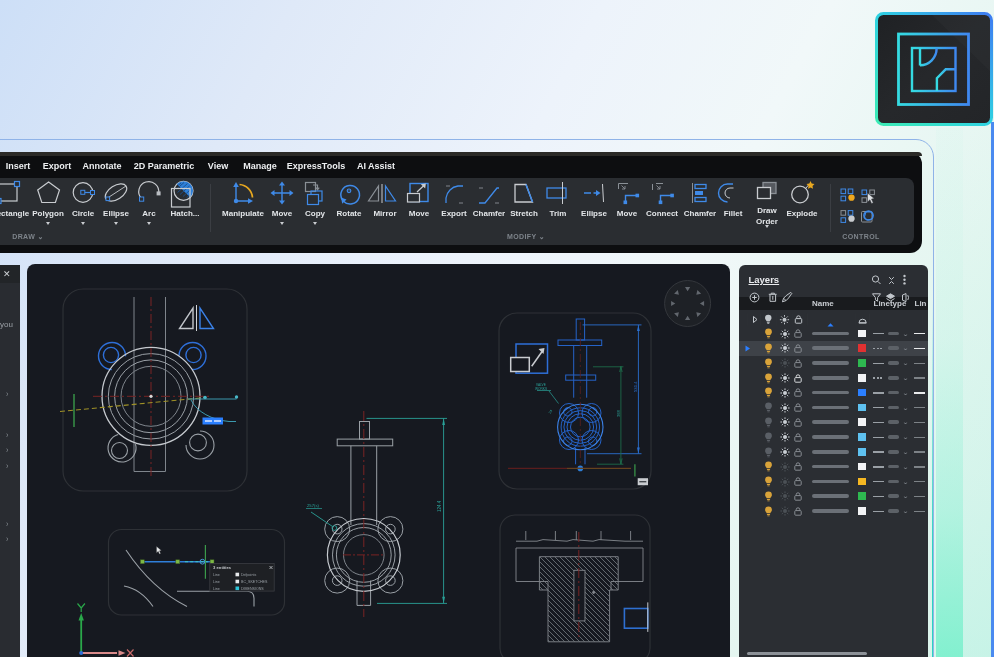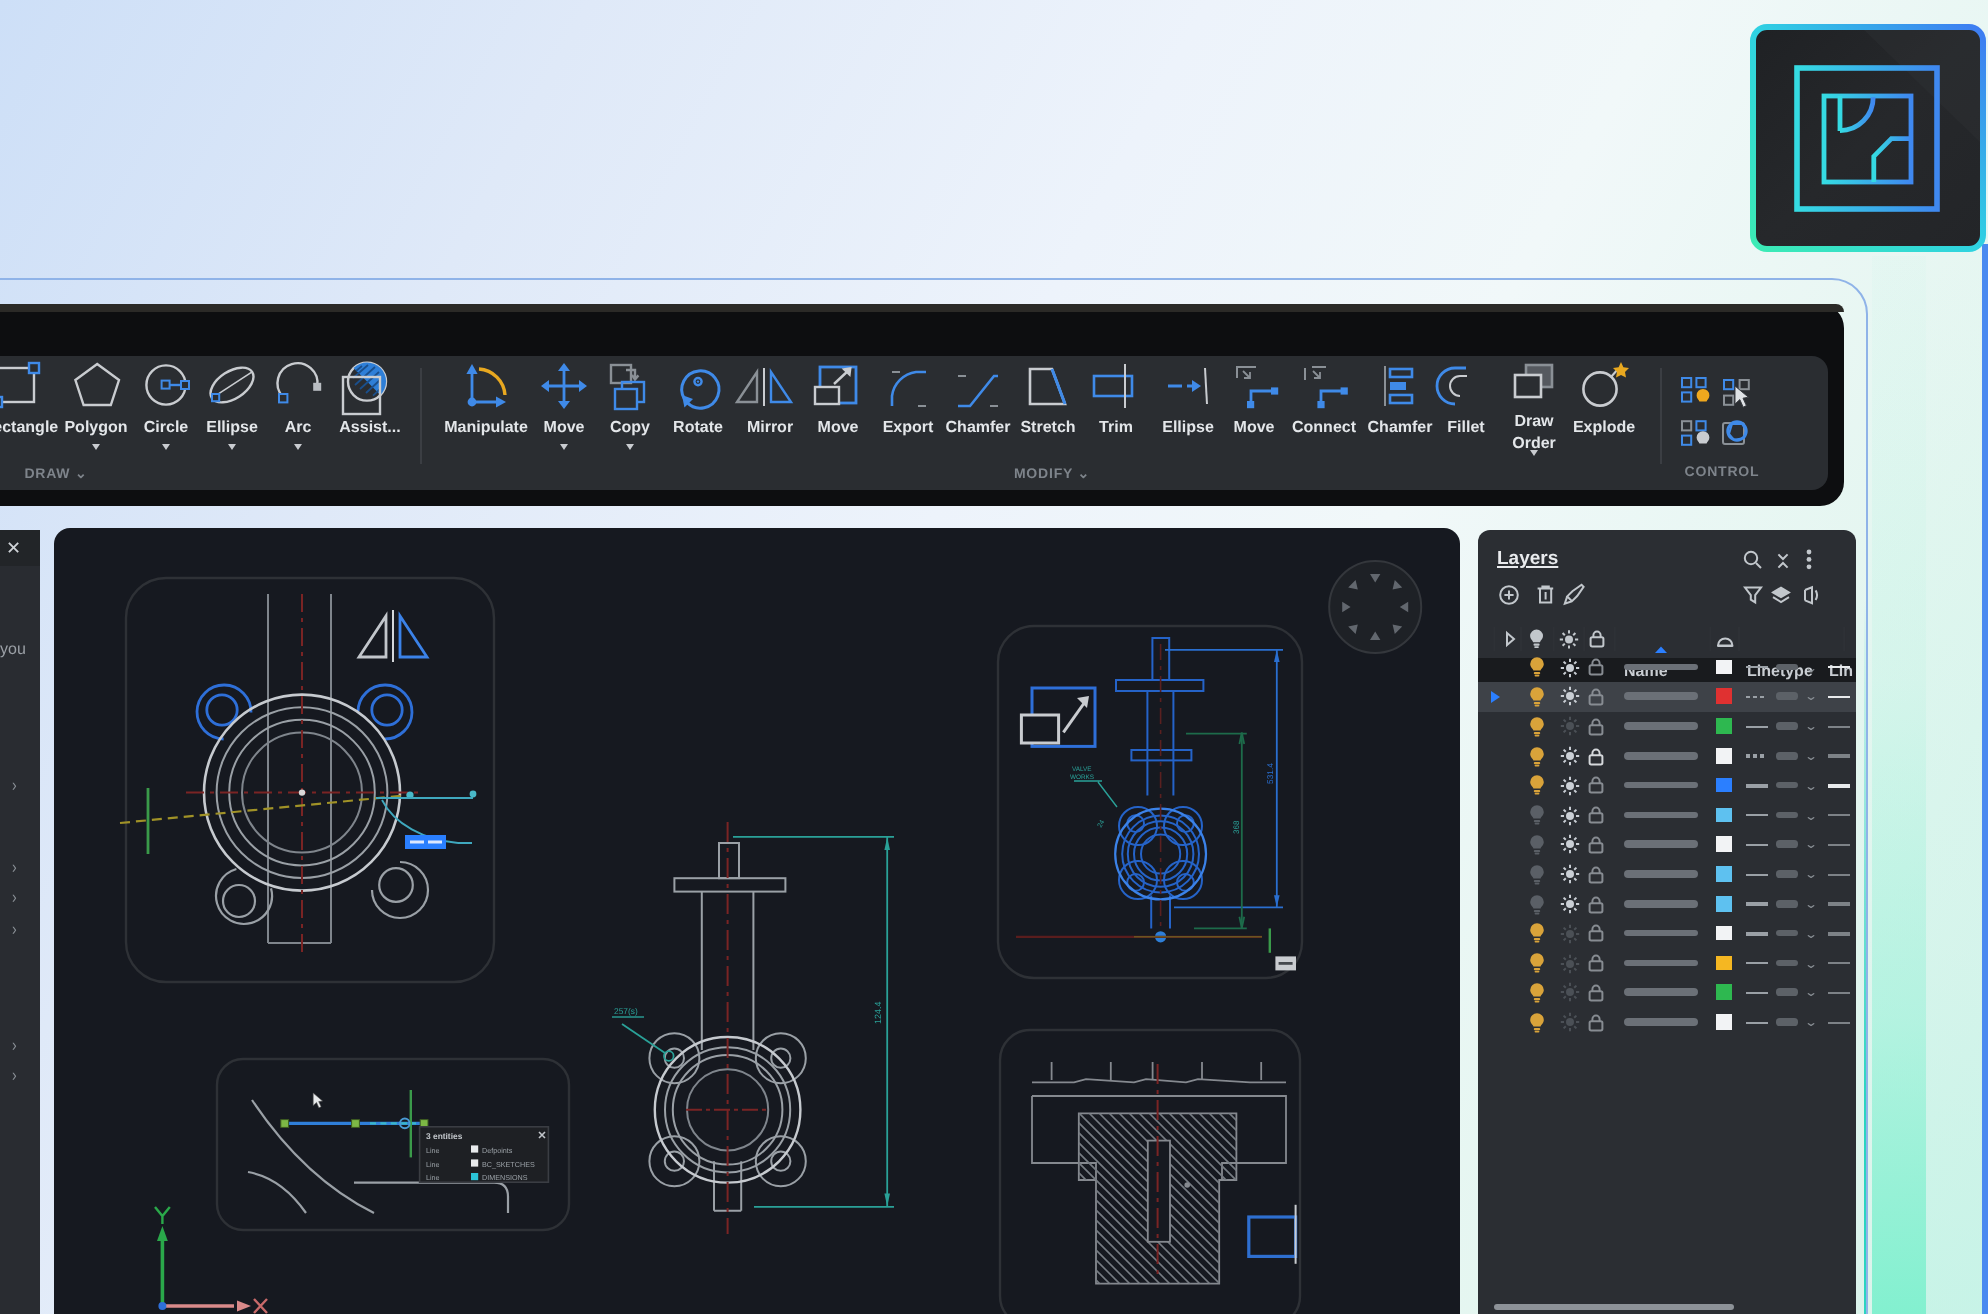--- a/index.html
+++ b/index.html
@@ -36,21 +36,21 @@
   .sidebar .ch{position:absolute;left:6px;font-size:7px;color:#8a9096;transform:scaleY(1.3);}
 
   
   .canvas{position:absolute;left:27px;top:264px;width:703px;height:393px;background:#161920;border-radius:8px 8px 0 0;}
 
   
   .layers{position:absolute;left:738.5px;top:265px;width:189px;height:392px;background:#2b2e33;border-radius:6px 6px 0 0;}
   .layers .title{position:absolute;left:10px;top:9px;font-size:9.5px;font-weight:bold;color:#e9ebee;text-decoration:underline;}
   .lrow{position:absolute;left:0;width:189px;height:14.8px;}
   .lrow.sel{background:#3e4248;}
-  .lhead{position:absolute;left:0;top:64px;width:189px;height:13px;background:#191b1e;}
+  .lhead{position:absolute;left:0;top:32px;width:189px;height:13px;background:#191b1e;}
   .lhead span{position:absolute;font-size:8px;font-weight:bold;color:#c9cdd2;top:2px;}
   .namebar{position:absolute;left:73.5px;top:5.5px;width:37px;height:3.8px;border-radius:2px;background:#6b7077;}
   .swatch{position:absolute;left:119.5px;top:3.6px;width:7.6px;height:7.6px;}
   .lt{position:absolute;top:7px;height:1.4px;background:#9aa0a6;}
   .bar2{position:absolute;left:149.5px;top:5.6px;width:11px;height:3.6px;border-radius:1.8px;background:#5c6167;}
   .chev{position:absolute;left:164px;top:3.5px;font-size:6px;color:#8a9096;transform:scaleX(1.4);}
   .lt3{position:absolute;left:175.5px;top:7px;width:11px;height:1.4px;background:#9aa0a6;}
 </style>
 </head>
 <body>
@@ -103,27 +103,37 @@
   <rect x="2.5" y="2.5" width="115" height="111" rx="7" fill="url(#lgf)" stroke="url(#lgb2)" stroke-width="3"></rect>
   <path d="M58 4 L110 4 Q116 4 116 10 L116 60 Z" fill="#303337" opacity="0.35"></path>
   <rect x="24.5" y="23" width="70" height="70.5" fill="none" stroke="url(#lgi)" stroke-width="2.8"></rect>
   <rect x="38" y="37" width="43.5" height="43" fill="none" stroke="url(#lgi)" stroke-width="2.4"></rect>
   <path d="M46 37 L46 54.5 M46 54.3 A 16.6 16.6 0 0 0 62.6 37.6" fill="none" stroke="url(#lgi)" stroke-width="2.4"></path>
   <path d="M81.5 58.3 L71.7 58.3 L62.9 67.2 L62.9 80" fill="none" stroke="url(#lgi)" stroke-width="2.4"></path>
 </svg>
 
 <div class="toolbar">
   <div class="topstrip"></div>
+  <div class="menu">
+    <span style="left:18px">Insert</span>
+    <span style="left:57px">Export</span>
+    <span style="left:102px">Annotate</span>
+    <span style="left:164px">2D Parametric</span>
+    <span style="left:218px">View</span>
+    <span style="left:260px">Manage</span>
+    <span style="left:316px">ExpressTools</span>
+    <span style="left:376px">AI Assist</span>
+  </div>
   <div class="ribbon">
     <span class="lbl" style="left:10px">Rectangle</span>
     <span class="lbl" style="left:48px">Polygon</span>
     <span class="lbl" style="left:83px">Circle</span>
     <span class="lbl" style="left:116px">Ellipse</span>
     <span class="lbl" style="left:149px">Arc</span>
-    <span class="lbl" style="left:185px">Assist...</span>
+    <span class="lbl" style="left:185px">Hatch...</span>
     <span class="lbl" style="left:243px">Manipulate</span>
     <span class="lbl" style="left:282px">Move</span>
     <span class="lbl" style="left:315px">Copy</span>
     <span class="lbl" style="left:349px">Rotate</span>
     <span class="lbl" style="left:385px">Mirror</span>
     <span class="lbl" style="left:419px">Move</span>
     <span class="lbl" style="left:454px">Export</span>
     <span class="lbl" style="left:489px">Chamfer</span>
     <span class="lbl" style="left:524px">Stretch</span>
     <span class="lbl" style="left:558px">Trim</span>

